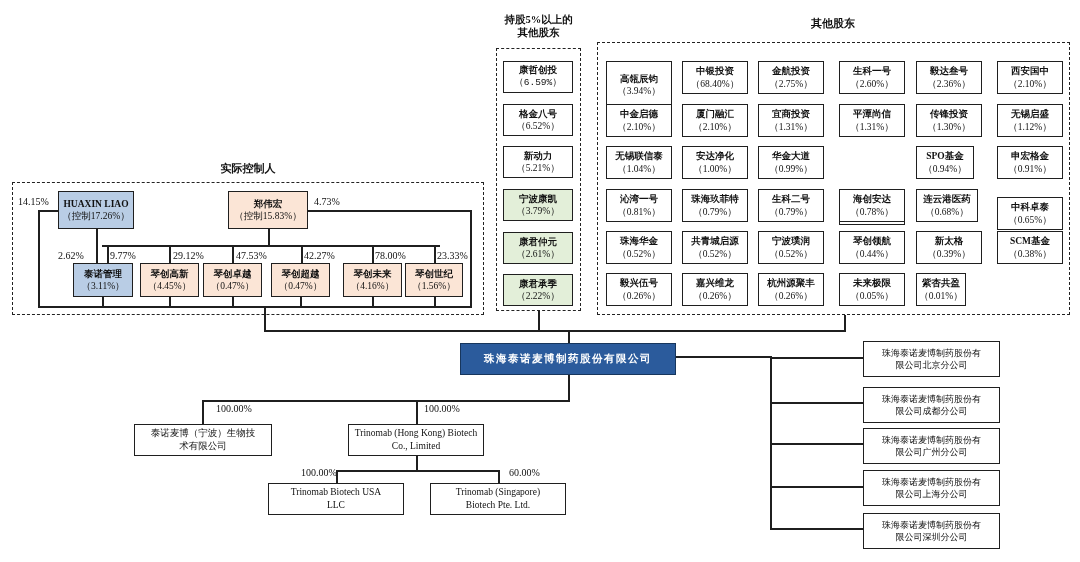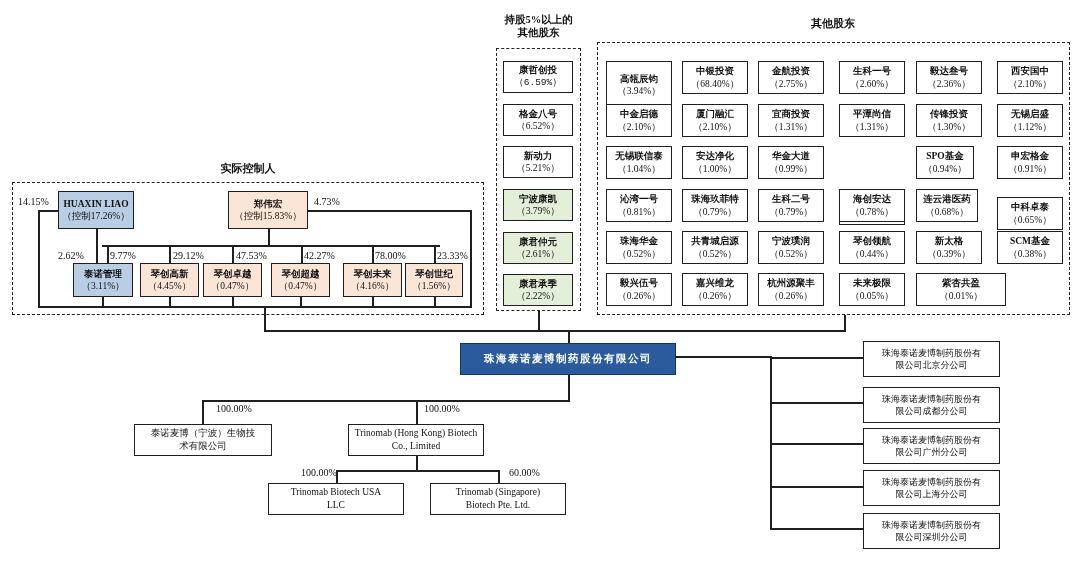--- a/index.html
+++ b/index.html
@@ -236,21 +236,21 @@
       <div class="pc">（0.26%）</div>
     </div>
     <div class="node c-white" style="left: 758px; top: 273px; width: 66px; height: 33px;">
       <div class="nm">杭州源聚丰</div>
       <div class="pc">（0.26%）</div>
     </div>
     <div class="node c-white" style="left: 839px; top: 273px; width: 66px; height: 33px;">
       <div class="nm">未来极限</div>
       <div class="pc">（0.05%）</div>
     </div>
-    <div class="node c-white" style="left: 916px; top: 273px; width: 90px; height: 33px;">
+    <div class="node c-white" style="left: 916px; top: 273px; width: 50px; height: 33px;">
       <div class="nm">紫杏共盈</div>
       <div class="pc">（0.01%）</div>
     </div>
     <div class="branchbox" style="left: 863px; top: 341px; width: 137px; height: 33px;">珠海泰诺麦博制药股份有限公司北京分公司</div>
     <div class="branchbox" style="left: 863px; top: 387px; width: 137px; height: 33px;">珠海泰诺麦博制药股份有限公司成都分公司</div>
     <div class="branchbox" style="left: 863px; top: 470px; width: 137px; height: 33px;">珠海泰诺麦博制药股份有限公司上海分公司</div>
     <div class="branchbox" style="left: 863px; top: 428px; width: 137px; height: 33px;">珠海泰诺麦博制药股份有限公司广州分公司</div>
     <div class="branchbox" style="left: 863px; top: 513px; width: 137px; height: 33px;">珠海泰诺麦博制药股份有限公司深圳分公司</div>
     <div class="line" style="left: 96px; top: 229px; width: 1.5px; height: 34px;"></div>
     <div class="line" style="left: 268px; top: 229px; width: 1.5px; height: 16px;"></div>

